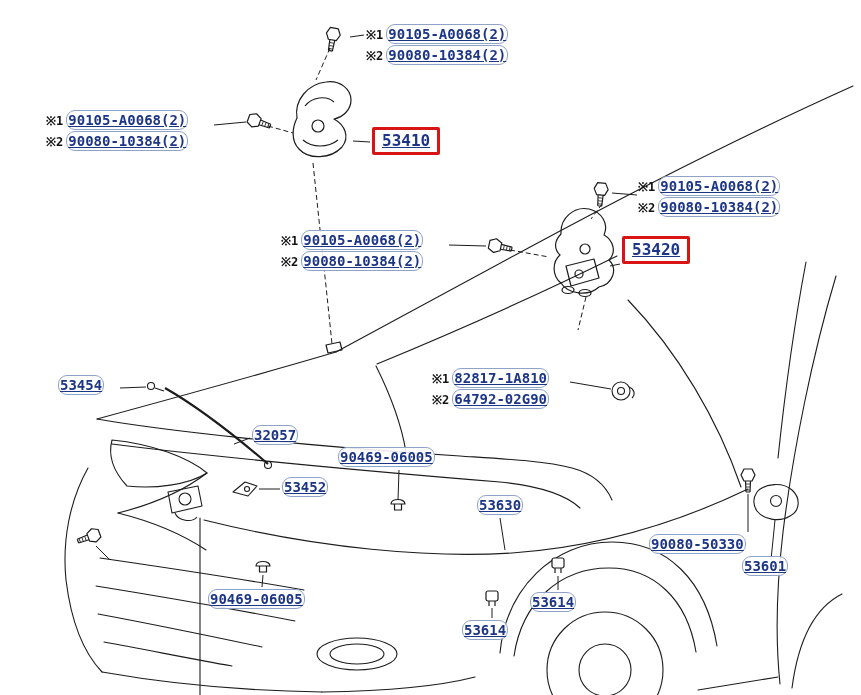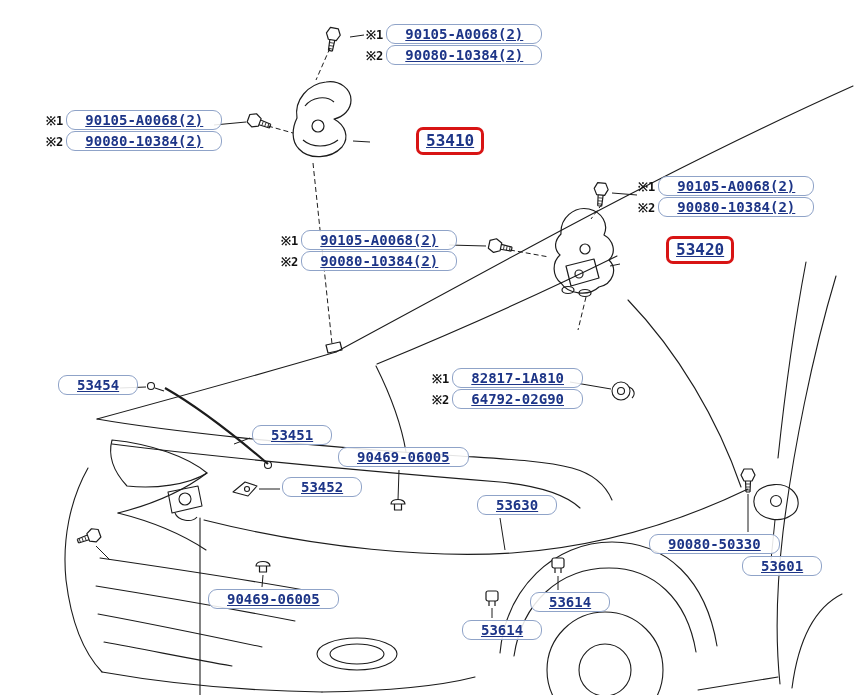--- a/index.html
+++ b/index.html
@@ -10,26 +10,26 @@
   }
   .art-layer { position:absolute; left:0; top:0; }
   .callout { position:absolute; display:flex; flex-direction:column; gap:1px; z-index:5; }
   .row { display:flex; align-items:center; gap:3px; }
   .ref {
     font-size:12px; font-weight:bold; color:#111111; white-space:nowrap;
   }
   .pn {
     display:inline-block; font-size:14px; font-weight:bold; color:#1d3587;
     text-decoration:underline; border:1.4px solid #8fa3c8; border-radius:9px;
-    padding:0 18px; line-height:18px; background:rgba(255,255,255,0.88);
+    padding:0 1px; line-height:18px; background:rgba(255,255,255,0.88);
     white-space:nowrap; cursor:pointer;
   }
   .pn.hl {
-    border:3.5px solid #d81414; border-radius:7px;
-    font-size:16px; line-height:22px; padding:0 7px;margin-left:44px;
+    border:3.5px solid #d81414; border-radius:2px;
+    font-size:16px; line-height:22px; padding:0 7px;
   }
 </style>
 </head>
 <body>
 
 <div class="stage">
 
   <svg class="art-layer" width="861" height="695" viewBox="0 0 861 695">
     <defs>
       <g id="bolt" stroke="#1c1c1c" fill="#ffffff" stroke-width="1.2">
@@ -218,21 +218,21 @@
       <span class="ref">※2</span>
       <span class="pn">64792-02G90</span>
     </div>
   </div>
 
   <div class="callout" style="left:58px; top:375px">
     <span class="pn">53454</span>
   </div>
 
   <div class="callout" style="left:252px; top:425px">
-    <span class="pn">53451</span>
+    <span class="pn">32057</span>
   </div>
 
   <div class="callout" style="left:338px; top:447px">
     <span class="pn">90469-06005</span>
   </div>
 
   <div class="callout" style="left:282px; top:477px">
     <span class="pn">53452</span>
   </div>
 

